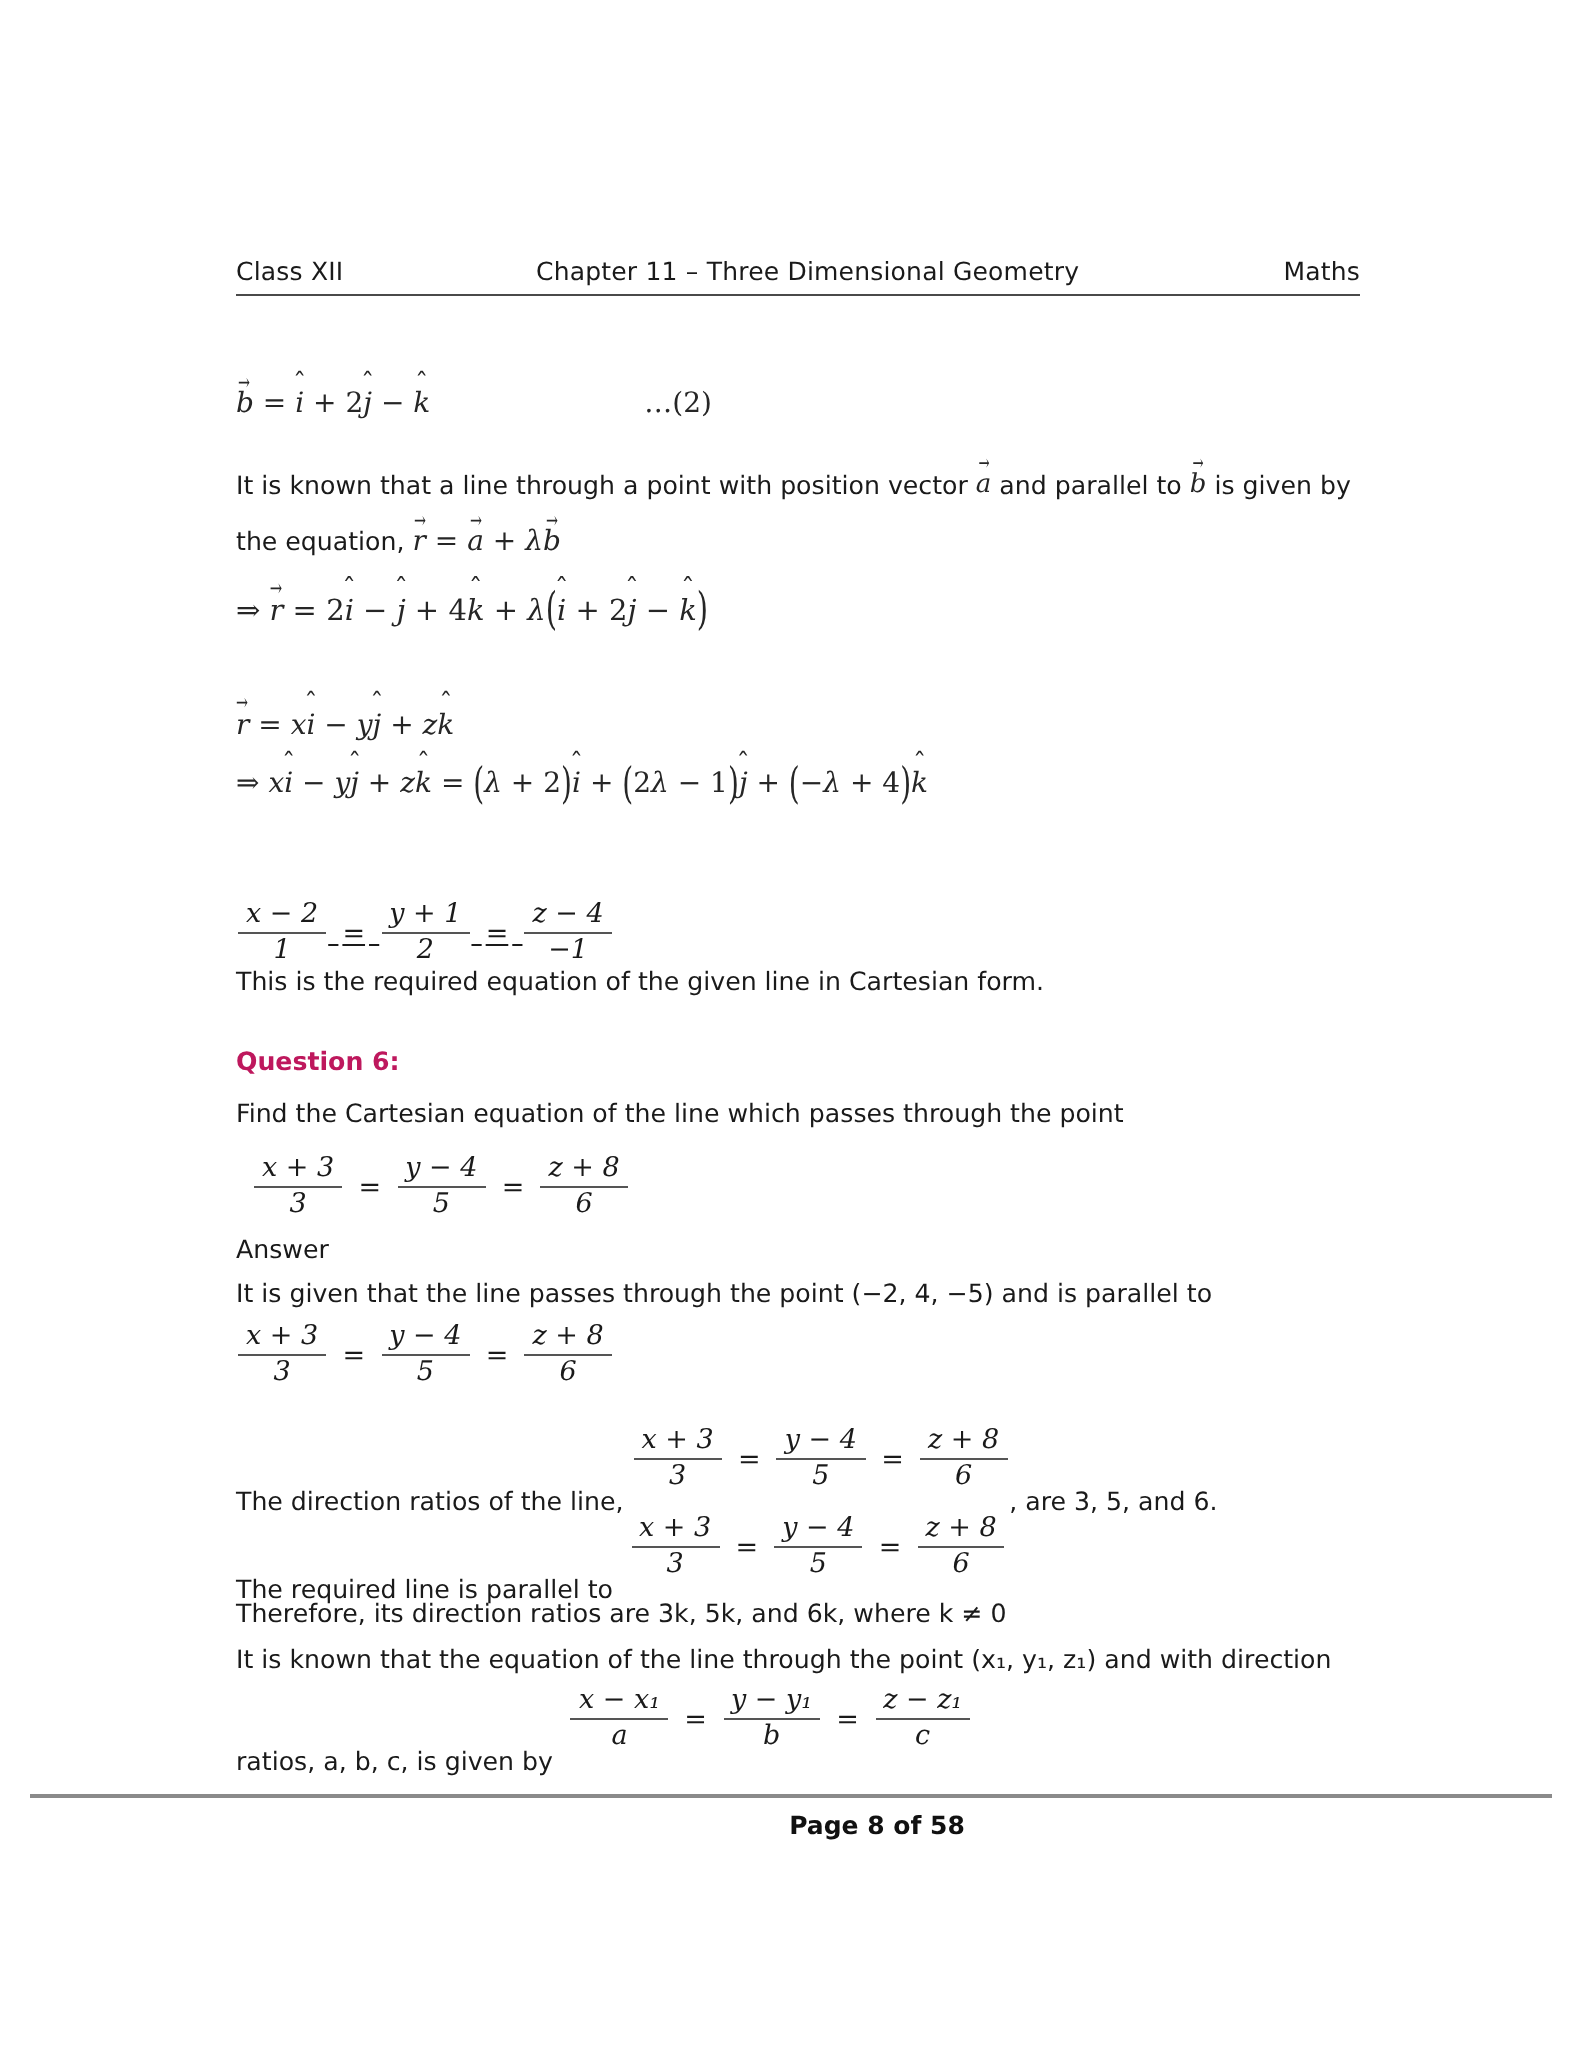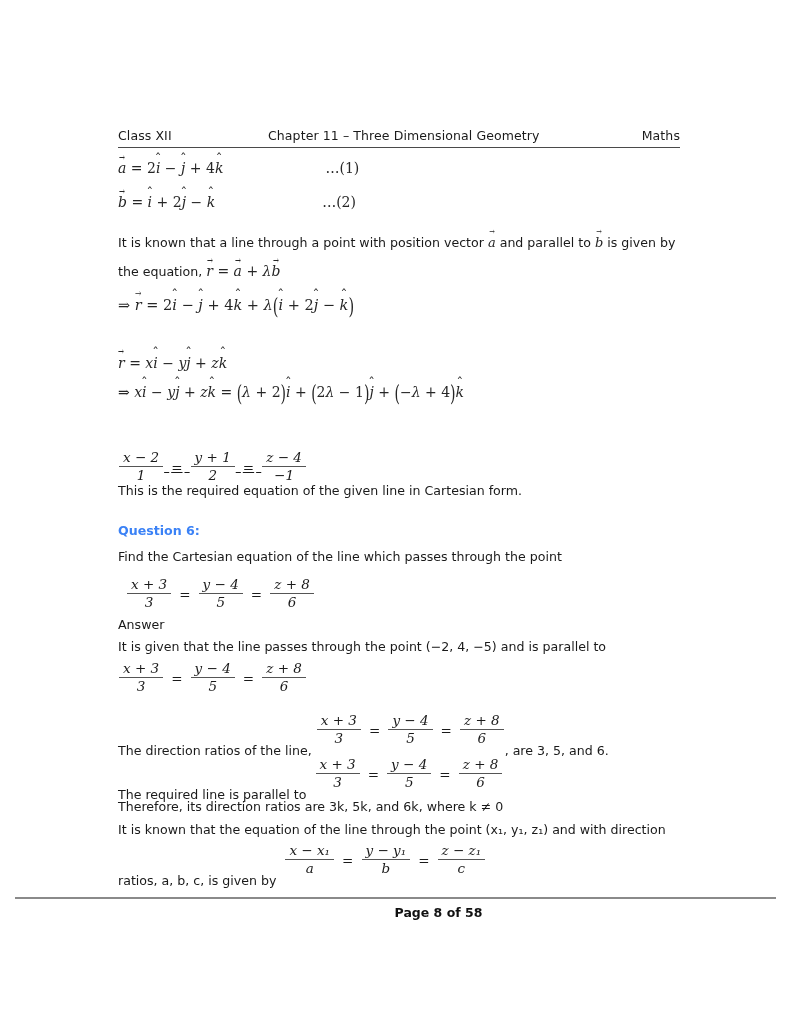--- a/index.html
+++ b/index.html
@@ -54,21 +54,21 @@
     font-size: 12.6px;
     line-height: 1.25;
     color: #1a1a1a;
     margin: 0;
   }
 
   .q-head {
     font-family: "DejaVu Sans", sans-serif;
     font-size: 12.6px;
     font-weight: bold;
-    color: #3b82f6;
+    color: #be185d;
     margin: 0;
   }
 
   
   .math {
     font-family: "DejaVu Serif", serif;
     font-style: italic;
     font-size: 14px;
     color: #262626;
     white-space: nowrap;
@@ -196,28 +196,20 @@
 
   <div class="header">
     <div class="header-row">
       <span class="hdr-left">Class XII</span>
       <span class="hdr-center">Chapter 11 – Three Dimensional Geometry</span>
       <span class="hdr-right">Maths</span>
     </div>
     <div class="rule"></div>
   </div>
 
-  <div class="blk" style="left:118px; top:160px;">
-    <div style="display:flex; align-items:baseline;">
-      <span class="math" aria-label="a vector equals 2 i hat minus j hat plus 4 k hat">
-        <span class="vec">a</span><span class="op">&nbsp;=&nbsp;</span><span class="num">2</span><span class="hat">i</span><span class="op">&nbsp;−&nbsp;</span><span class="hat">j</span><span class="op">&nbsp;+&nbsp;</span><span class="num">4</span><span class="hat">k</span>
-      </span>
-      <span class="math" style="font-style:normal; margin-left:102px;">…(1)</span>
-    </div>
-  </div>
 
   <div class="blk" style="left:118px; top:194px;">
     <div style="display:flex; align-items:baseline;">
       <span class="math" aria-label="b vector equals i hat plus 2 j hat minus k hat">
         <span class="vec">b</span><span class="op">&nbsp;=&nbsp;</span><span class="hat">i</span><span class="op">&nbsp;+&nbsp;</span><span class="num">2</span><span class="hat">j</span><span class="op">&nbsp;−&nbsp;</span><span class="hat">k</span>
       </span>
       <span class="math" style="font-style:normal; margin-left:107px;">…(2)</span>
     </div>
   </div>
 

